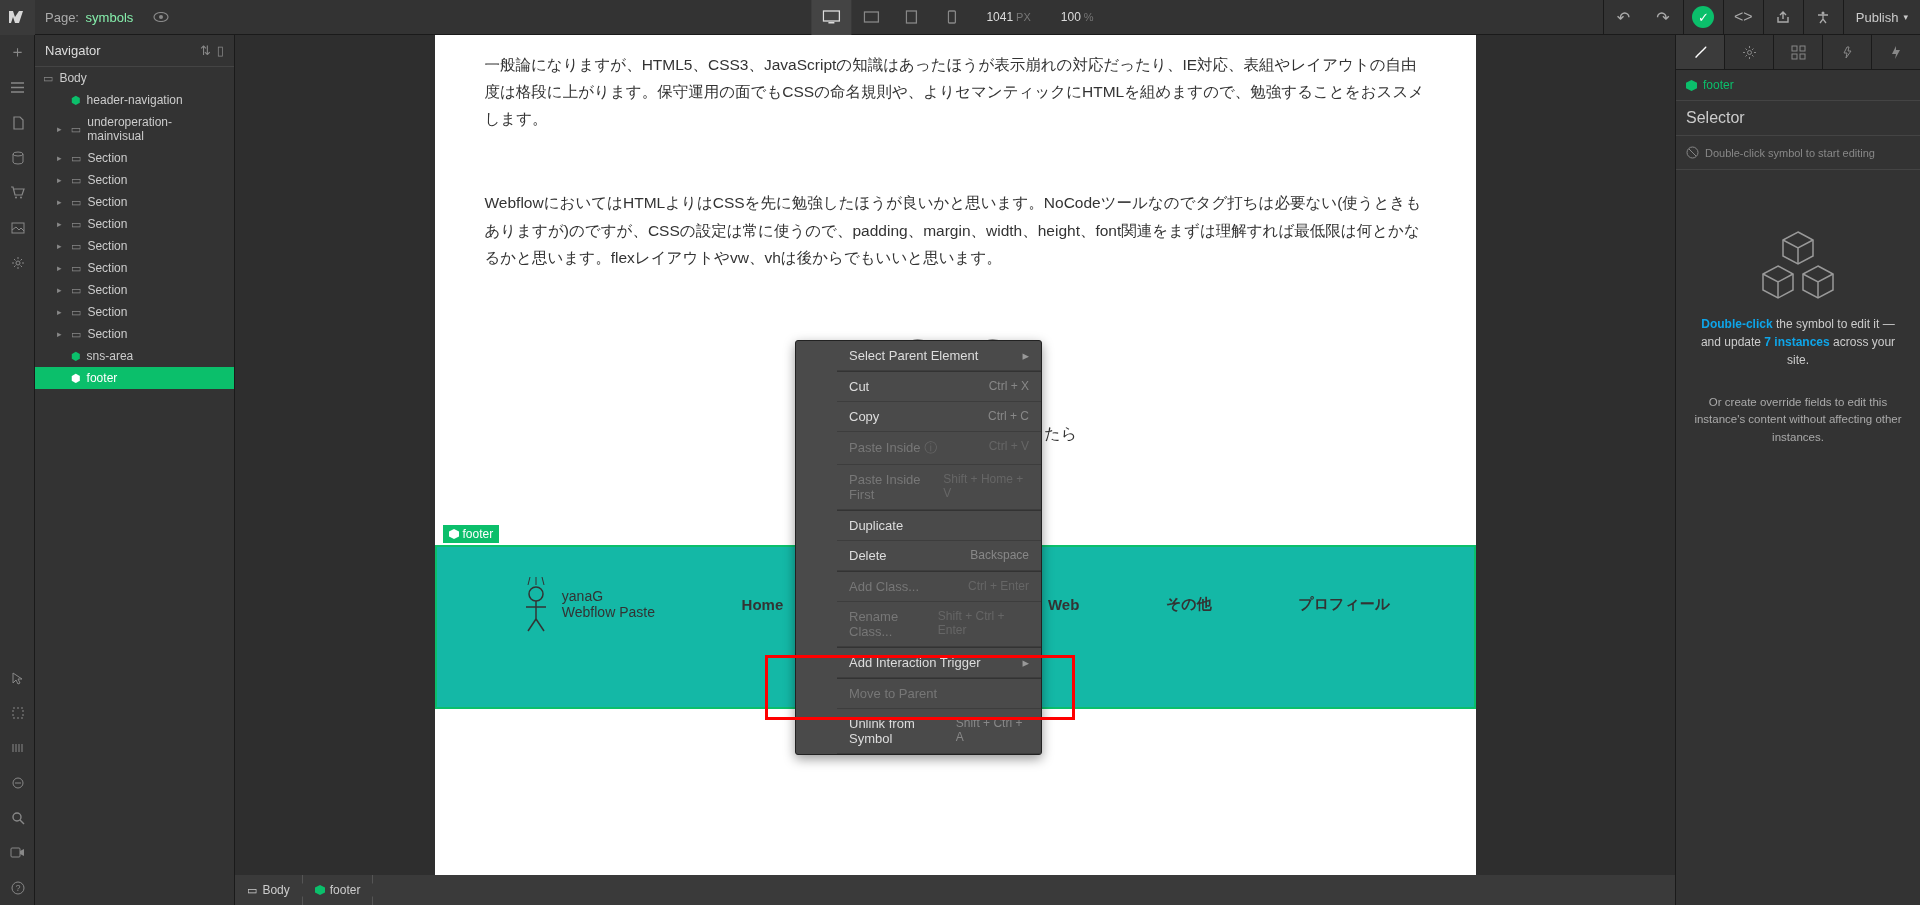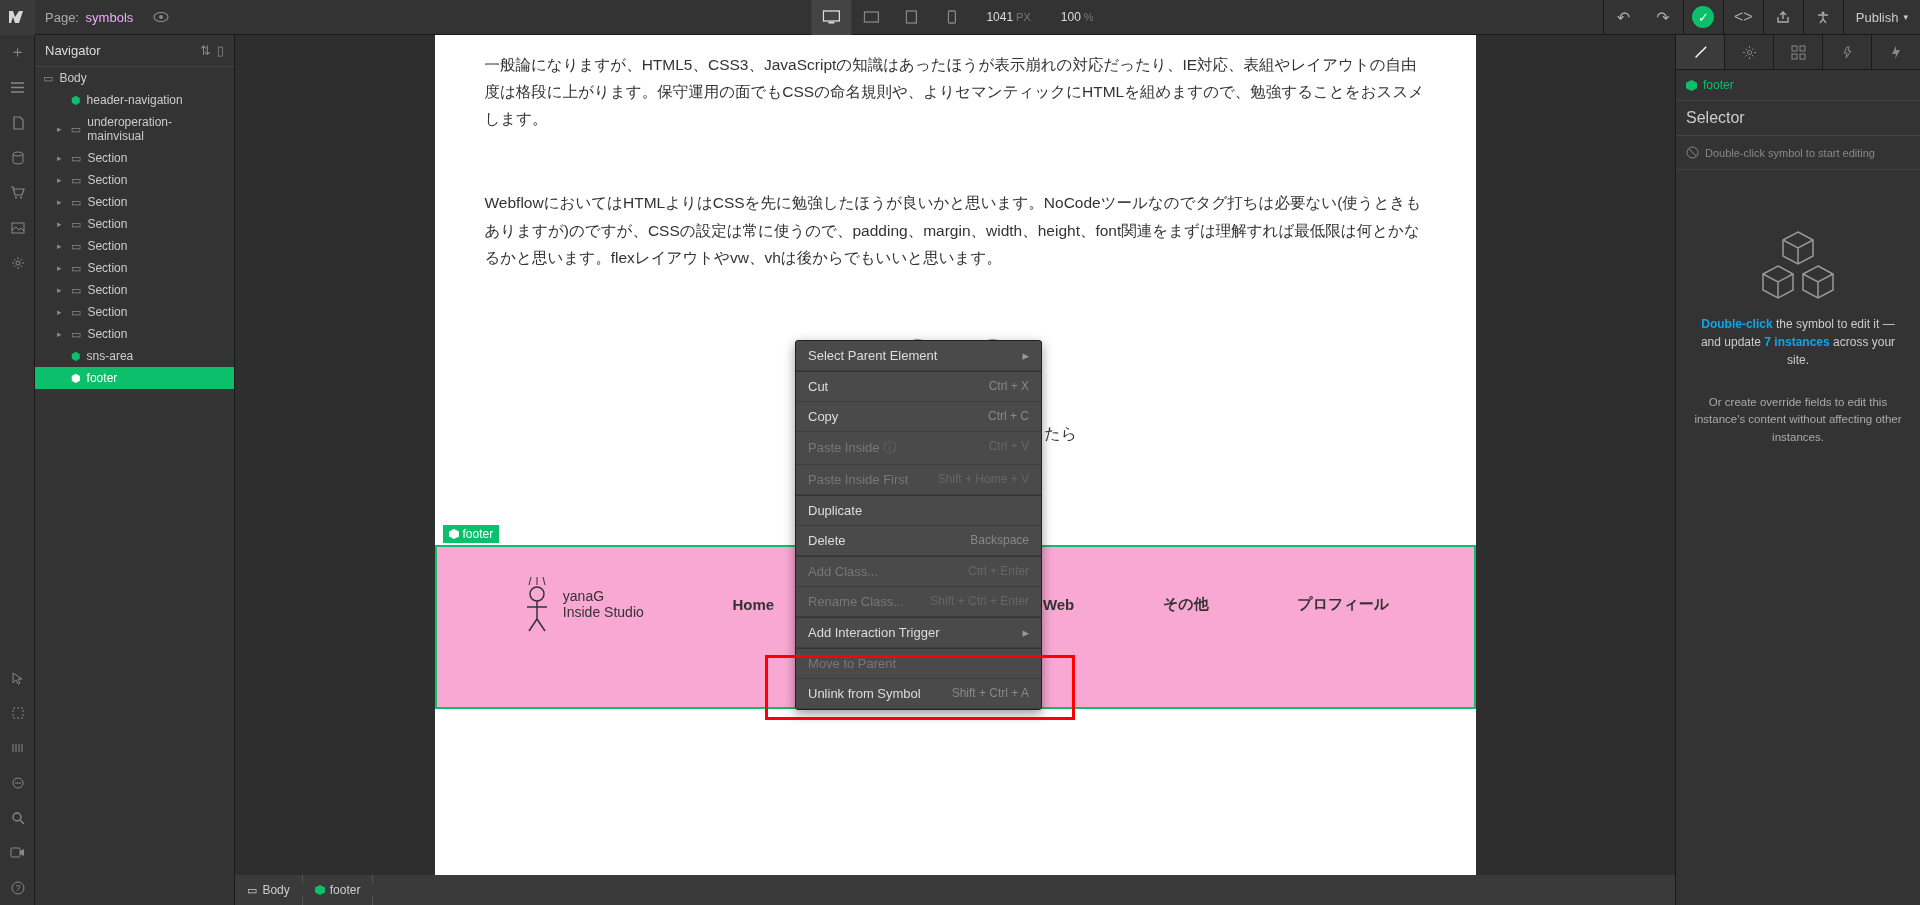--- a/index.html
+++ b/index.html
@@ -2,21 +2,21 @@
 <html><head>
 <meta charset="utf-8">
 <style>
 * { margin: 0; padding: 0; box-sizing: border-box; font-family: Arial, sans-serif; }
 body { background: #2e2e2e; color: #c4c4c4; width: 1920px; height: 905px; overflow: hidden; position: relative; }
 
 
 .topbar { height: 35px; background: #333; display: flex; align-items: center; border-bottom: 1px solid #1a1a1a; }
 .logo-cell { width: 35px; height: 35px; background: #3a3a3a; display: flex; align-items: center; justify-content: center; }
 .page-label { padding: 0 10px; font-size: 13px; color: #aaa; }
-.page-name { color: #f0abfc; margin-left: 3px; }
+.page-name { color: #86efac; margin-left: 3px; }
 .eye-icon { margin-left: 10px; color: #888; }
 .top-center { position: absolute; left: 50%; transform: translateX(-50%); display: flex; align-items: center; gap: 0; height: 29px; }
 .device-btn { width: 40px; height: 35px; display: flex; align-items: center; justify-content: center; border: none; background: transparent; color: #888; cursor: pointer; }
 .device-btn.active { background: #444; }
 .canvas-size { padding: 0 15px; font-size: 12px; color: #ddd; }
 .canvas-size .unit { color: #777; font-size: 11px; margin-left: 3px; }
 .top-right { margin-left: auto; display: flex; align-items: center; height: 35px; }
 .top-btn { width: 40px; height: 35px; display: flex; align-items: center; justify-content: center; color: #aaa; cursor: pointer; border-left: 1px solid #1a1a1a; }
 .publish-btn { padding: 0 12px; color: #ccc; font-size: 13px; display: flex; align-items: center; gap: 5px; height: 35px; border-left: 1px solid #1a1a1a; }
 .ok-badge { width: 22px; height: 22px; background: #0bbf6b; border-radius: 50%; display: flex; align-items: center; justify-content: center; color: #fff; font-size: 13px; }
@@ -42,28 +42,28 @@
 
 .canvas-area { position: absolute; left: 235px; right: 245px; top: 35px; bottom: 30px; display: flex; justify-content: center; overflow: hidden; background: #2e2e2e; }
 .canvas-scroll { width: 1065px; background: #2e2e2e; overflow: hidden; }
 .canvas-page { width: 1041px; margin: 0 auto; background: #fff; color: #333; padding: 0; min-height: 100%; font-family: 'Hiragino Sans', 'Meiryo', sans-serif; }
 .paragraph { padding: 16px 50px; font-size: 15.5px; line-height: 1.75; margin-bottom: 25px; }
 .sns-heading { text-align: center; font-size: 54px; font-weight: 700; margin-top: 40px; color: #333; }
 .sns-sub { text-align: center; font-size: 16px; margin-top: 35px; }
 .fb-pill { display: inline-flex; align-items: center; margin: 20px auto 0; background: #1877f2; color: #fff; border-radius: 6px; padding: 6px 10px; font-size: 13px; font-weight: bold; gap: 6px; }
 .fb-wrap { text-align: center; margin-top: 25px; margin-bottom: 25px;}
 .sym-label { position: absolute; background: #0bbf6b; color: #fff; font-size: 12px; padding: 2px 6px; display: inline-flex; align-items: center; gap: 4px; }
-.footer-block { background: #f9a8d4; border: 2px solid #0bbf6b; padding: 30px 40px 20px; position: relative; }
+.footer-block { background: #14b8a6; border: 2px solid #0bbf6b; padding: 30px 40px 20px; position: relative; }
 .footer-row { display: flex; align-items: center; justify-content: space-around; }
 .brand { display: flex; align-items: center; gap: 10px; font-size: 14px; }
 .nav-link { font-size: 15px; font-weight: 600; color: #333; }
 .copyright { text-align: center; margin-top: 40px; font-size: 13px; }
 
 
-.ctx-menu { position: absolute; top: 340px; left: 795px; width: 247px; background: #4a4a4a; border: 1px solid #222; border-radius: 3px; font-size: 13px; box-shadow: 0 4px 12px rgba(0,0,0,.4); z-index: 100; }
+.ctx-menu { position: absolute; top: 340px; left: 795px; width: 247px; background: #4a4a4a; border: 1px solid #222; border-radius: 3px; font-size: 13px; box-shadow: 0 4px 12px rgba(0,0,0,.4); z-index: 100; padding-left: 41px; }
 .ctx-item { display: flex; justify-content: space-between; padding: 7px 12px; color: #ddd; cursor: pointer; border-bottom: 1px solid #3d3d3d; }
 .ctx-item.disabled { color: #777; }
 .ctx-item .shortcut { color: #888; font-size: 12px; }
 .ctx-item.disabled .shortcut { color: #666; }
 .ctx-item .chev { color: #999; }
 .ctx-sep { height: 1px; background: #333; }
 
 
 .red-box { position: absolute; border: 3px solid #ff0000; width: 310px; height: 65px; top: 655px; left: 765px; z-index: 101; pointer-events: none; }
 
@@ -351,21 +351,21 @@
                   <line x1="16" y1="0" x2="16" y2="8" stroke="#333"></line>
                   <line x1="22" y1="0" x2="24" y2="8" stroke="#333"></line>
                 <circle cx="16" cy="17" r="7" fill="none" stroke="#333" stroke-width="1.5"></circle>
                 <line x1="16" y1="24" x2="16" y2="42" stroke="#333" stroke-width="1.5"></line>
                 <line x1="6" y1="30" x2="26" y2="30" stroke="#333" stroke-width="1.5"></line>
                 <line x1="16" y1="42" x2="8" y2="54" stroke="#333" stroke-width="1.5"></line>
                 <line x1="16" y1="42" x2="24" y2="54" stroke="#333" stroke-width="1.5"></line>
               </svg>
               <div>
                 <div>yanaG</div>
-                <div>Inside Studio</div>
+                <div>Webflow Paste</div>
               </div>
             </div>
             <a class="nav-link">Home</a>
             <a class="nav-link">Webflow基本</a>
             <a class="nav-link">Web</a>
             <a class="nav-link">その他</a>
             <a class="nav-link">プロフィール</a>
           </div>
           <p class="copyright">Copyright© yanaG Webflow s</p>
         </div>

